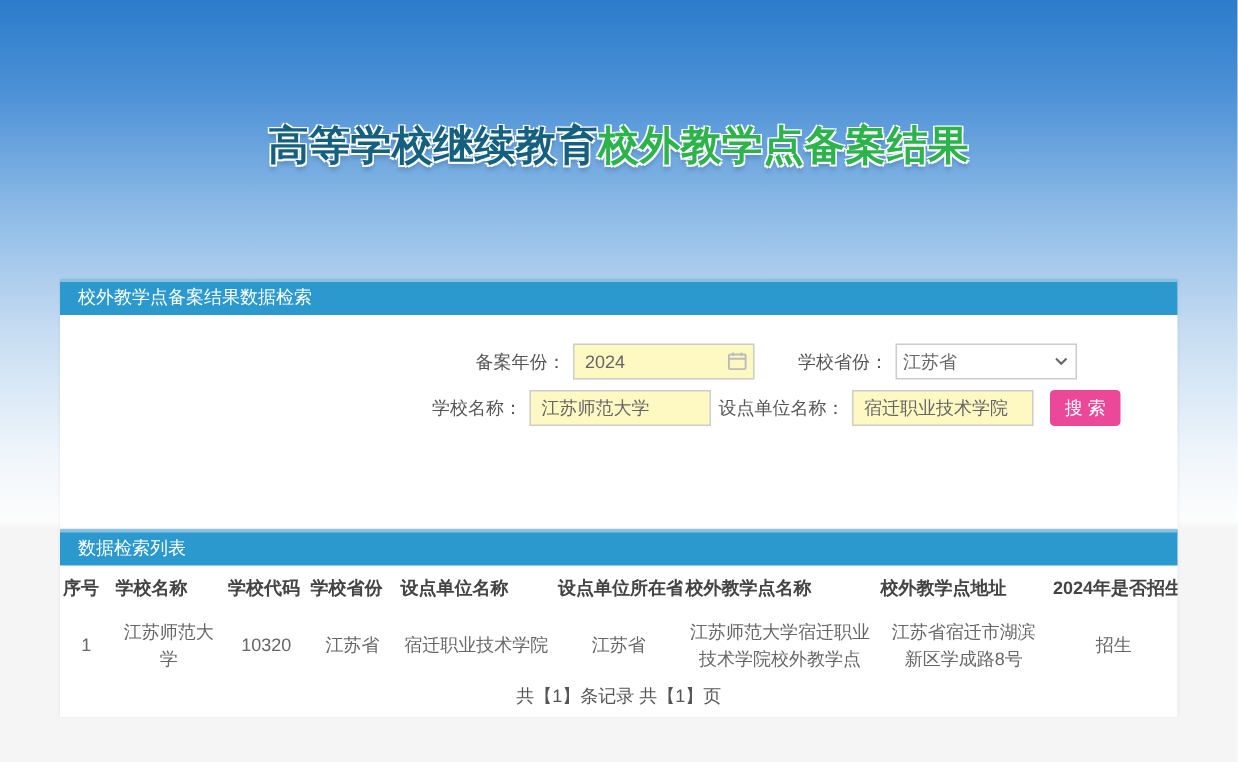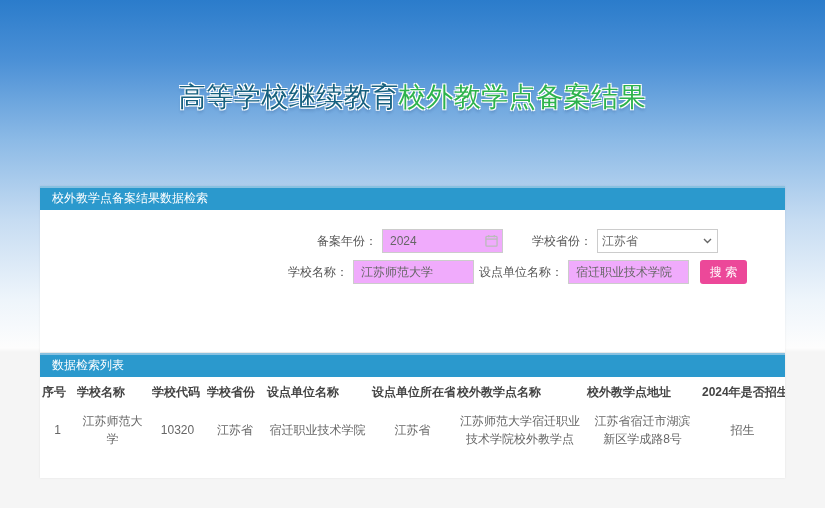--- a/index.html
+++ b/index.html
@@ -7,21 +7,21 @@
   body {
     width: 825px; height: 508px; overflow: hidden; position: relative;
     font-family: "Liberation Sans", "DejaVu Sans", sans-serif;
     background: linear-gradient(180deg,
       #2b7ccb 0px, #4b90d6 60px, #8cbae6 140px,
       #c6dcf2 220px, #eef5fb 300px, #fdfdfd 348px,
       #f5f5f5 352px, #f5f5f5 100%);
   }
   .main-title {
     position: absolute; top: 79px; left: 0; width: 825px;
-    text-align: center; font-size: 27px; font-weight: normal;
+    text-align: center; font-size: 27px; font-weight: bold;
     letter-spacing: 0.5px; white-space: nowrap;
     text-shadow: -1px -1px 0 #fff, 1px -1px 0 #fff, -1px 1px 0 #fff,
                  1px 1px 0 #fff, 0 3px 3px rgba(10,40,90,.25);
   }
   .title-main { color: #16607f; }
   .title-accent { color: #2db34c; }
 
   .panel {
     position: absolute; left: 40px; width: 745px; background: #ffffff;
     box-shadow: 0 0 2px rgba(0,0,0,.08);
@@ -36,21 +36,21 @@
   .form-area { padding-top: 19px; }
   .form-row {
     display: flex; align-items: center; margin-left: 182px;
     height: 24px; margin-bottom: 7px; font-size: 12px; color: #555; justify-content: center;
   }
   .f-label { text-align: right; white-space: nowrap; }
   .f-label.w1 { width: 88px; }
   .f-label.w2 { width: 89px; }
   .field-wrap { position: relative; margin-left: 5px; }
   .text-input {
-    width: 121px; height: 24px; border: 1px solid #cccccc; background: #f0abfc;
+    width: 121px; height: 24px; border: 1px solid #cccccc; background: #fef9c3;
     font-size: 12px; color: #666; padding: 0 20px 0 7px; outline: none;
     font-family: inherit;
   }
   .text-input.plain { padding-right: 7px; }
   .cal-icon {
     position: absolute; right: 5px; top: 5px; width: 13px; height: 13px;
     pointer-events: none;
   }
   .prov-select {
     width: 121px; height: 24px; margin-left: 5px; border: 1px solid #cccccc;
@@ -166,13 +166,14 @@
         <td>10320</td>
         <td>江苏省</td>
         <td>宿迁职业技术学院</td>
         <td>江苏省</td>
         <td>江苏师范大学宿迁职业技术学院校外教学点</td>
         <td>江苏省宿迁市湖滨新区学成路8号</td>
         <td>招生</td>
       </tr>
     </tbody>
   </table>
+  <div class="pagination">共【1】条记录 共【1】页</div>
 </div>
 
 </body></html>

